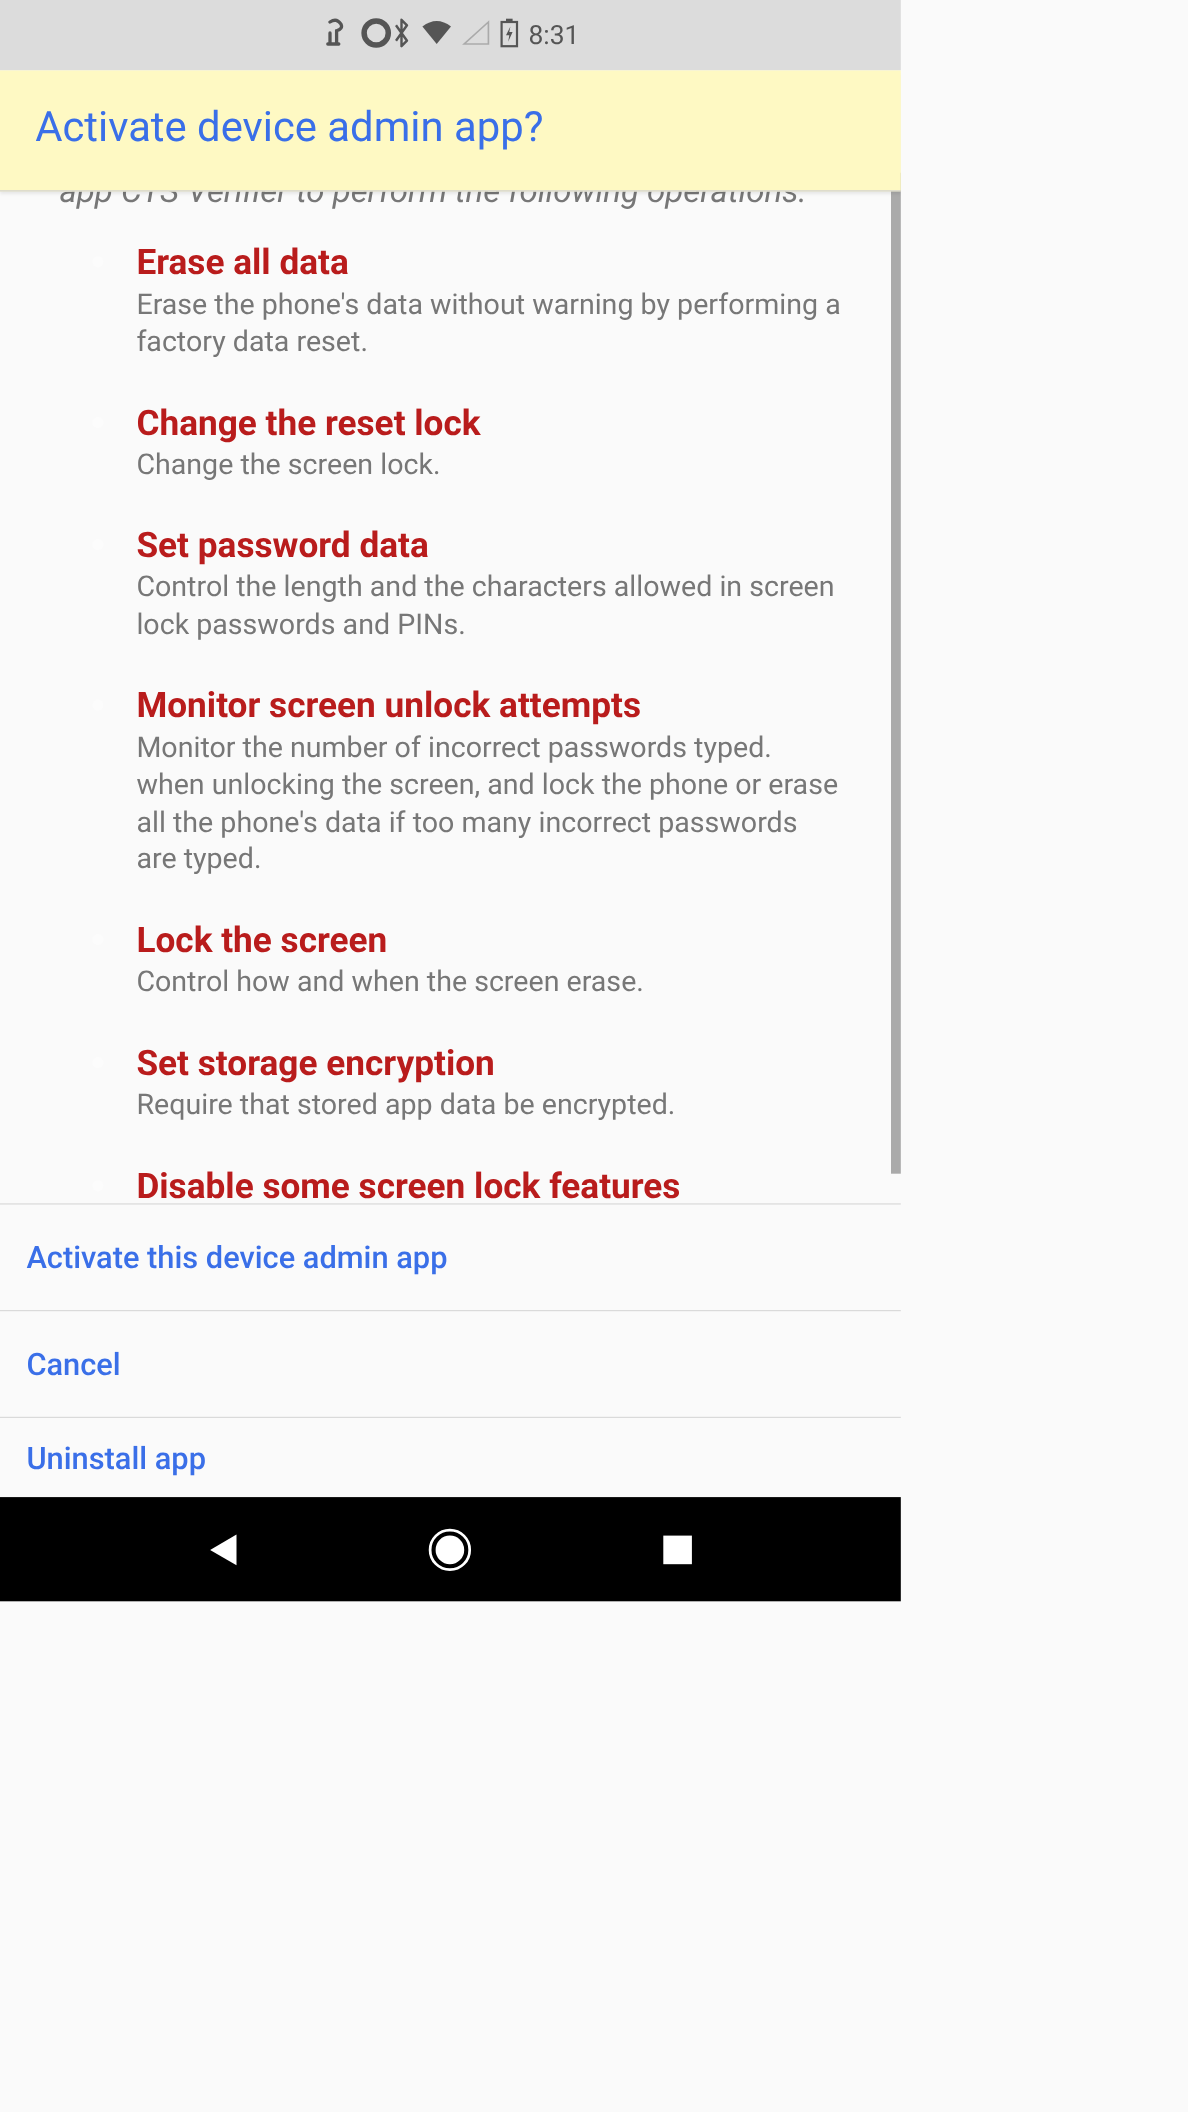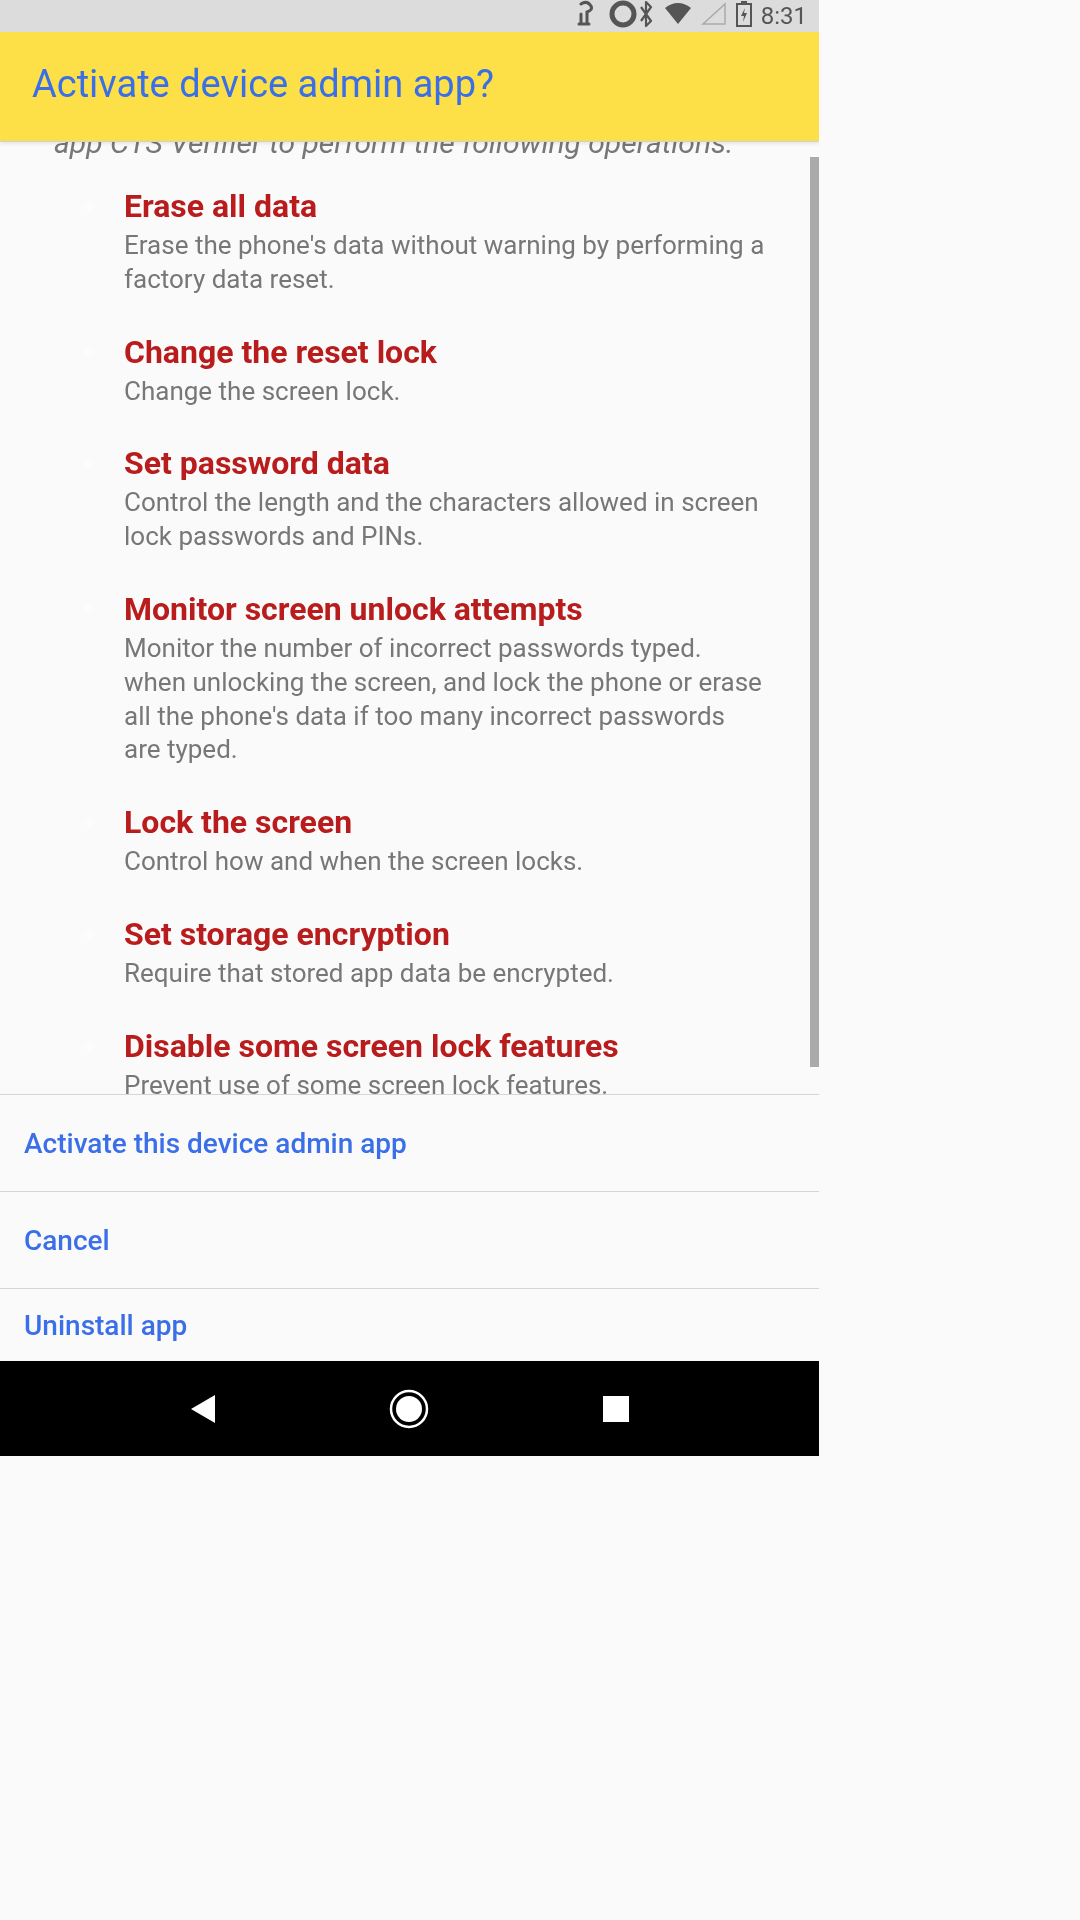--- a/index.html
+++ b/index.html
@@ -9,45 +9,45 @@
     }
     body {
       width: 819px;
       height: 1456px;
       font-family: Roboto, Arial, sans-serif;
       background: #fafafa;
       overflow: hidden;
       position: relative;
     }
     .status-bar {
-      height: 32px;
+      height: 64px;
       background: #dcdcdc;
       display: flex;
       align-items: center;
       padding: 0 12px;
-      justify-content: flex-end;
+      justify-content: center;
     }
     .status-left {
       display: flex;
       align-items: center;
       gap: 12px;
     }
     .status-right {
       display: flex;
       align-items: center;
       gap: 8px;
     }
     .status-time {
       font-size: 24px;
       color: #555;
       font-weight: 400;
     }
     .header {
       height: 110px;
-      background: #fde047;
+      background: #fef9c3;
       padding: 30px 32px 0 32px;
       border-bottom: 1px solid #d0d0d0;
       box-shadow: 0 2px 3px rgba(0,0,0,0.08);
       position: relative;
       z-index: 10;
     }
     .header-title {
       color: #3a6fe8;
       font-size: 38px;
       font-weight: 400;
@@ -210,21 +210,21 @@
       <li class="permission-item">
         <div class="permission-title">Set password data</div>
         <div class="permission-desc">Control the length and the characters allowed in screen lock passwords and PINs.</div>
       </li>
       <li class="permission-item">
         <div class="permission-title">Monitor screen unlock attempts</div>
         <div class="permission-desc">Monitor the number of incorrect passwords typed. when unlocking the screen, and lock the phone or erase all the phone's data if too many incorrect passwords are typed.</div>
       </li>
       <li class="permission-item">
         <div class="permission-title">Lock the screen</div>
-        <div class="permission-desc">Control how and when the screen locks.</div>
+        <div class="permission-desc">Control how and when the screen erase.</div>
       </li>
       <li class="permission-item">
         <div class="permission-title">Set storage encryption</div>
         <div class="permission-desc">Require that stored app data be encrypted.</div>
       </li>
       <li class="permission-item">
         <div class="permission-title">Disable some screen lock features</div>
         <div class="permission-desc">Prevent use of some screen lock features.</div>
       </li>
     </ul>

